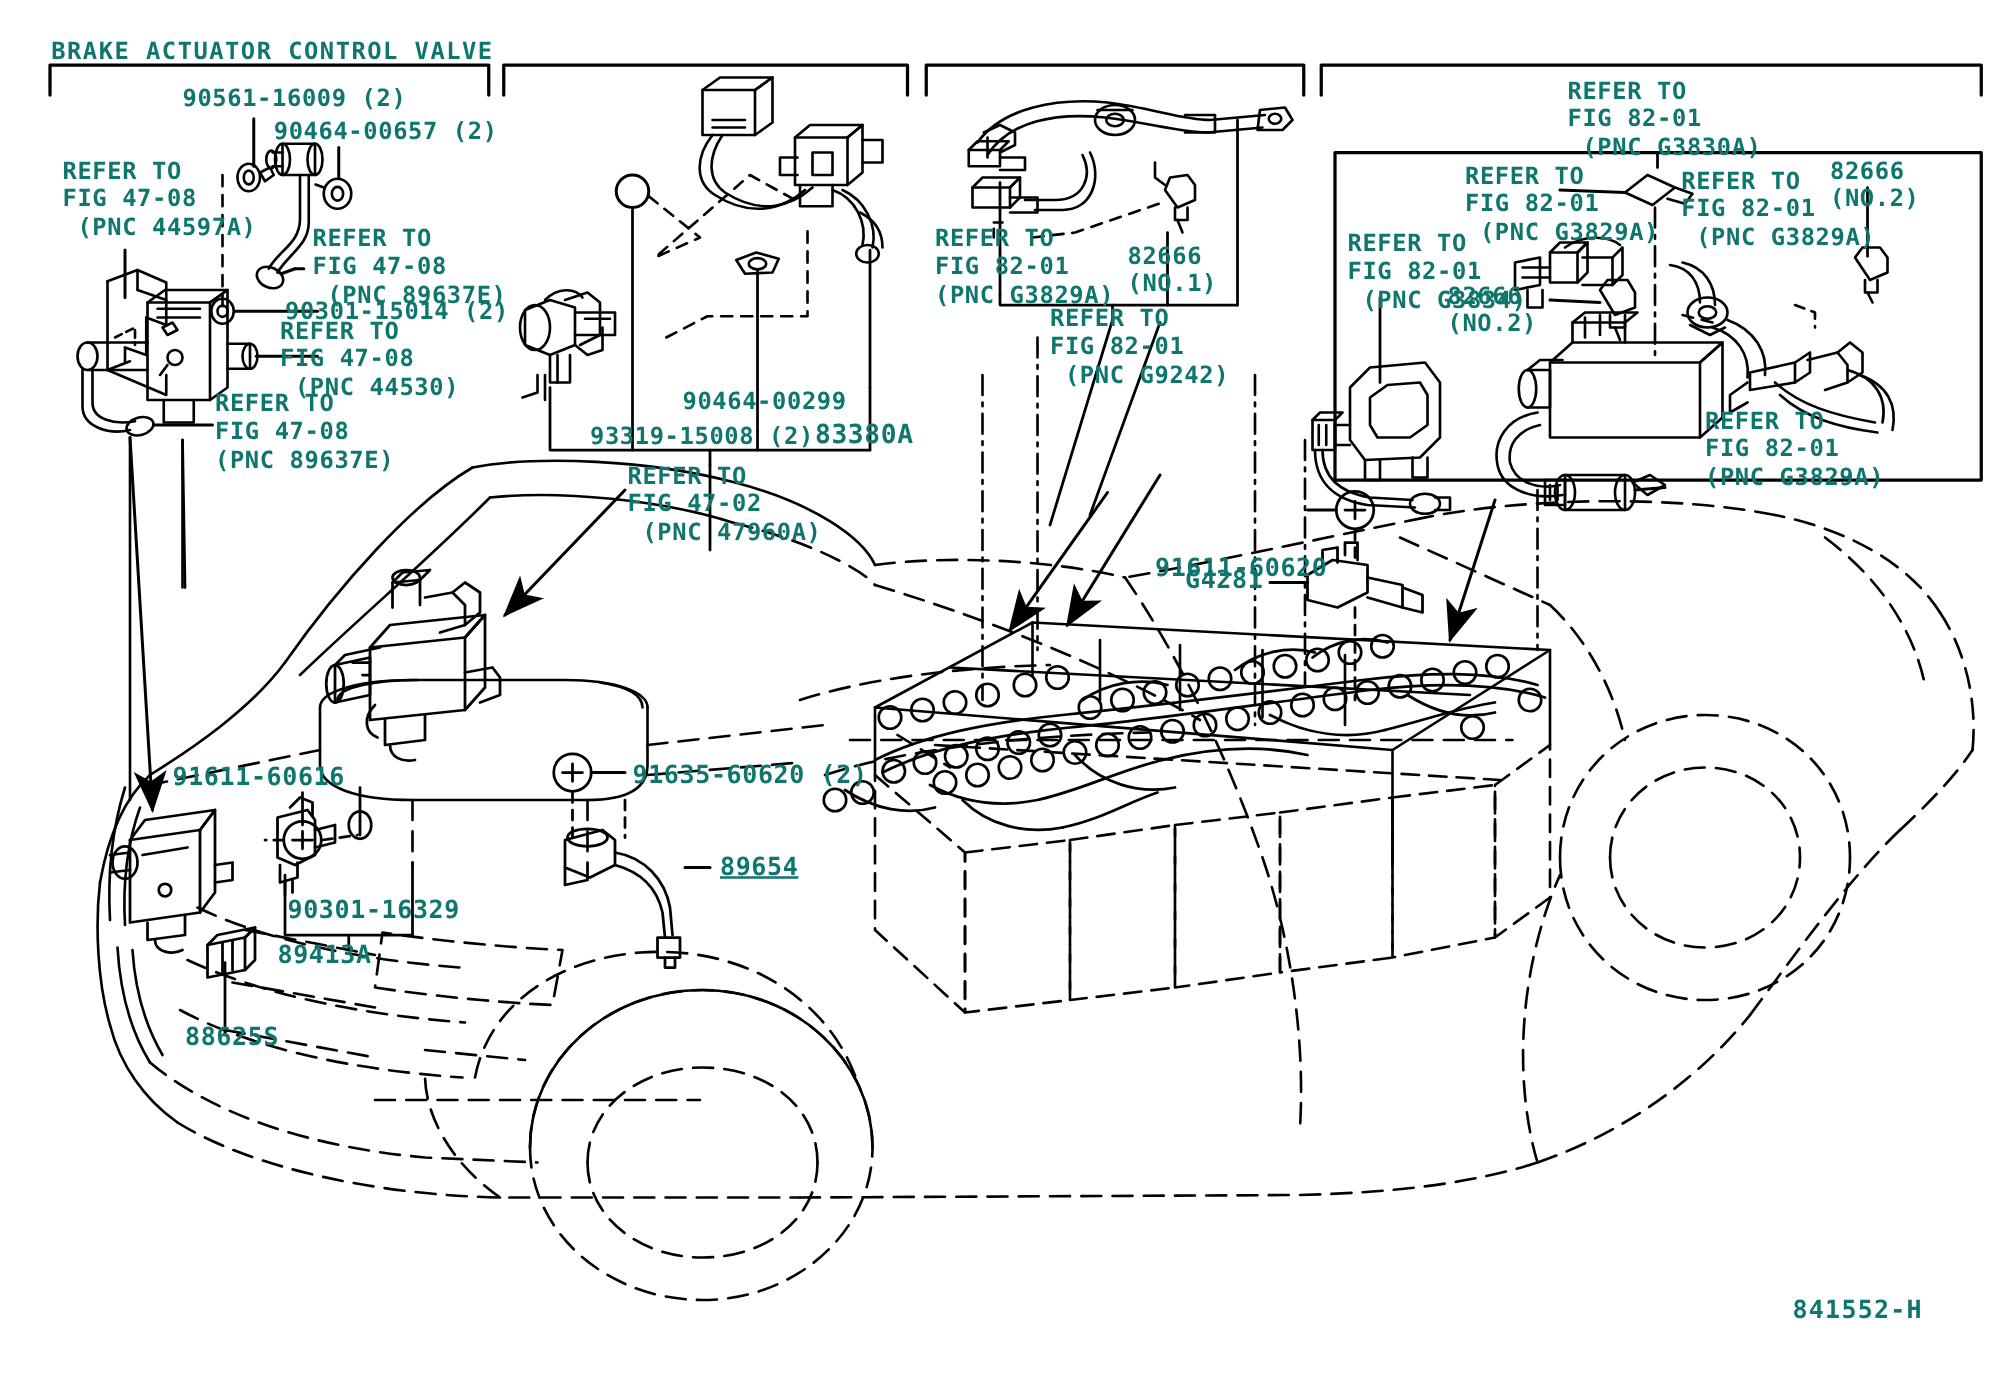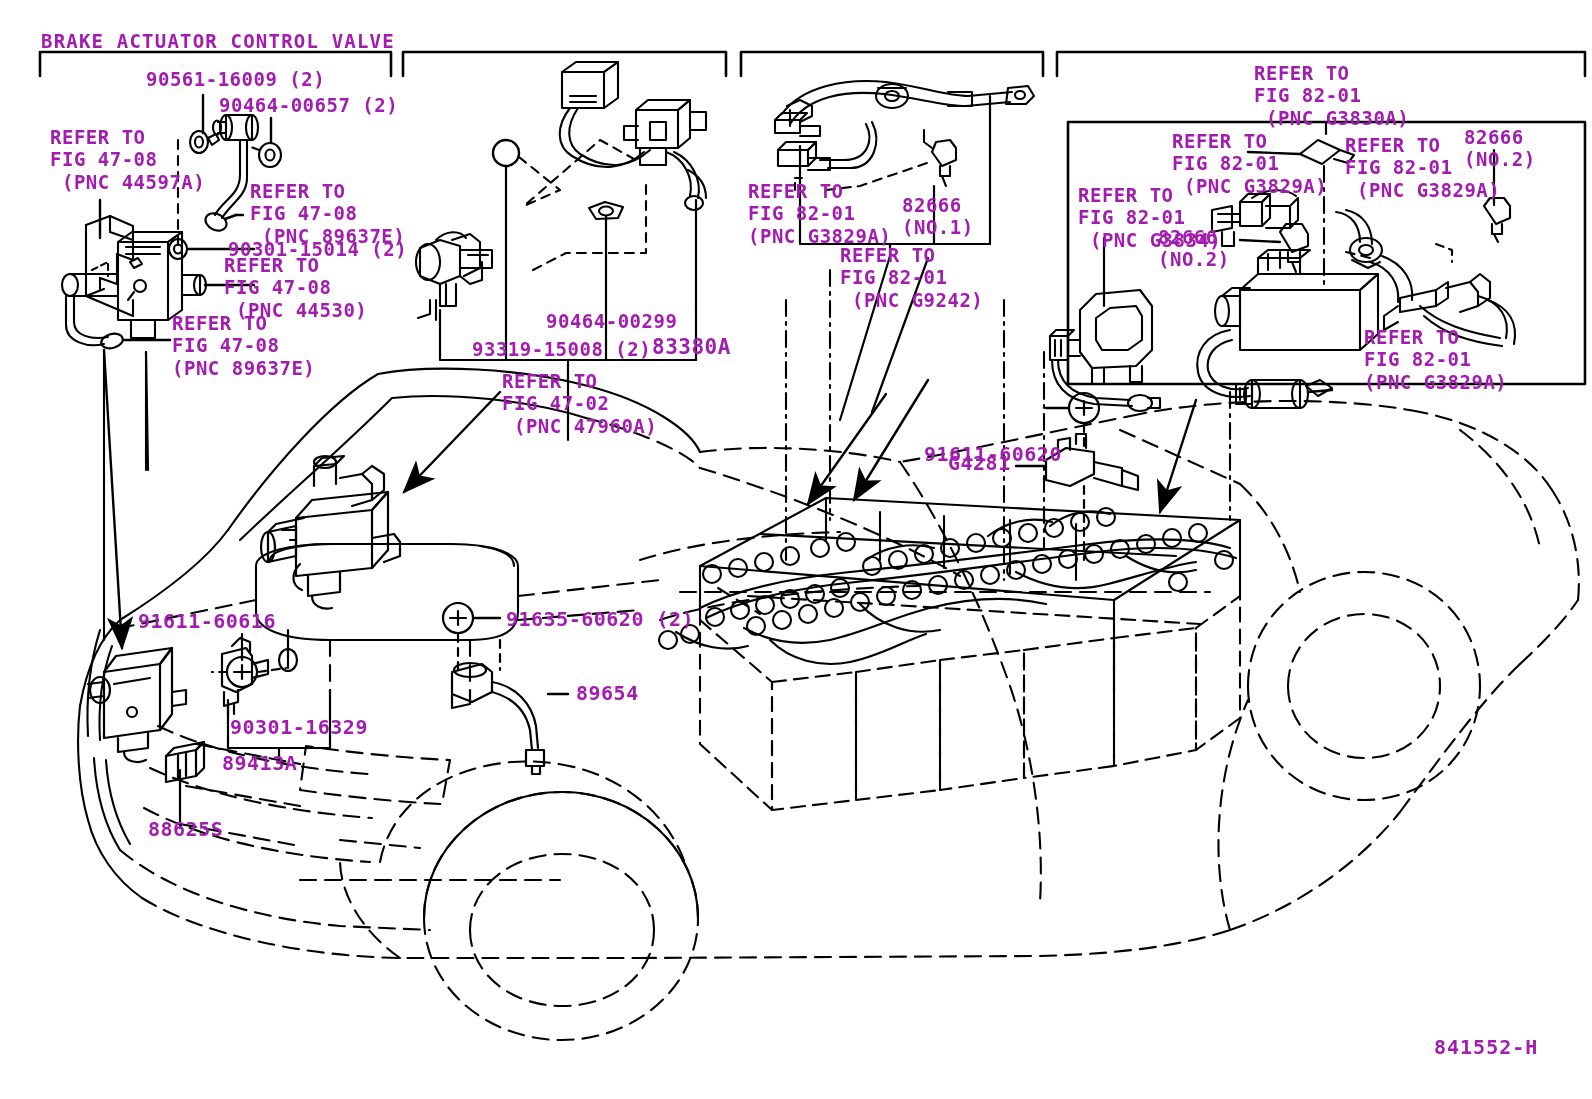--- a/index.html
+++ b/index.html
@@ -1,21 +1,21 @@
 <!DOCTYPE html>
 <html><head>
 <meta charset="utf-8">
 <style>
   html,body{margin:0;padding:0;background:#fff;}
   body{width:1592px;height:1099px;position:relative;overflow:hidden;
        font-family:"DejaVu Sans Mono","Liberation Mono",monospace;color:#000;}
   #stage{position:absolute;inset:0;}
   svg#art{position:absolute;left:0;top:0;width:1592px;height:1099px;}
   .lbl{position:absolute;white-space:pre;font-family:"DejaVu Sans Mono","Liberation Mono",monospace;
-       font-weight:bold;color:#a21caf;letter-spacing:0.5px;line-height:1.18;}
+       font-weight:bold;color:#0f766e;letter-spacing:0.5px;line-height:1.18;}
   .s19{font-size:19px;}
   .s20{font-size:20px;}
   .s21{font-size:21px;}
   .title{font-size:19px;letter-spacing:1.2px;}
   .figno{font-size:20px;letter-spacing:1px;}
 </style>
 </head>
 <body>
 
 <div id="stage">
@@ -629,19 +629,19 @@
 (NO.2)</div>
 <div class="lbl s19" style="left:1364px;top:326px;">REFER TO
 FIG 82-01
 (PNC G3829A)</div>
 
 <div class="lbl s20" style="left:138px;top:610px;">91611-60616</div>
 <div class="lbl s20" style="left:230px;top:716px;">90301-16329</div>
 <div class="lbl s20" style="left:222px;top:752px;">89413A</div>
 <div class="lbl s20" style="left:148px;top:818px;">88625S</div>
 <div class="lbl s20" style="left:506px;top:608px;">91635-60620 (2)</div>
-<div class="lbl s20" style="left:576px;top:682px;">89654</div>
+<div class="lbl s20" style="left:576px;top:682px;text-decoration:underline;">89654</div>
 <div class="lbl s20" style="left:924px;top:396px;margin-top:47px;">91611-60620</div>
 <div class="lbl s20" style="left:948px;top:452px;">G4281</div>
 
 <div class="lbl figno" style="left:1434px;top:1036px;">841552-H</div>
 
 </div>
 
 </body></html>

